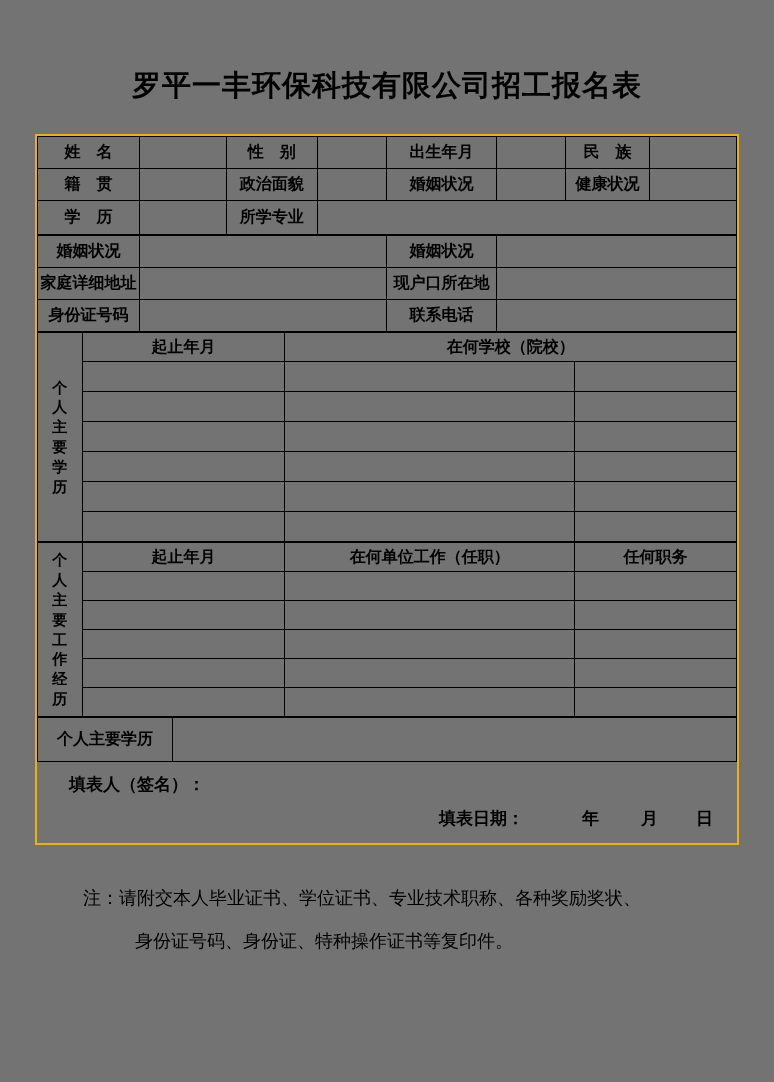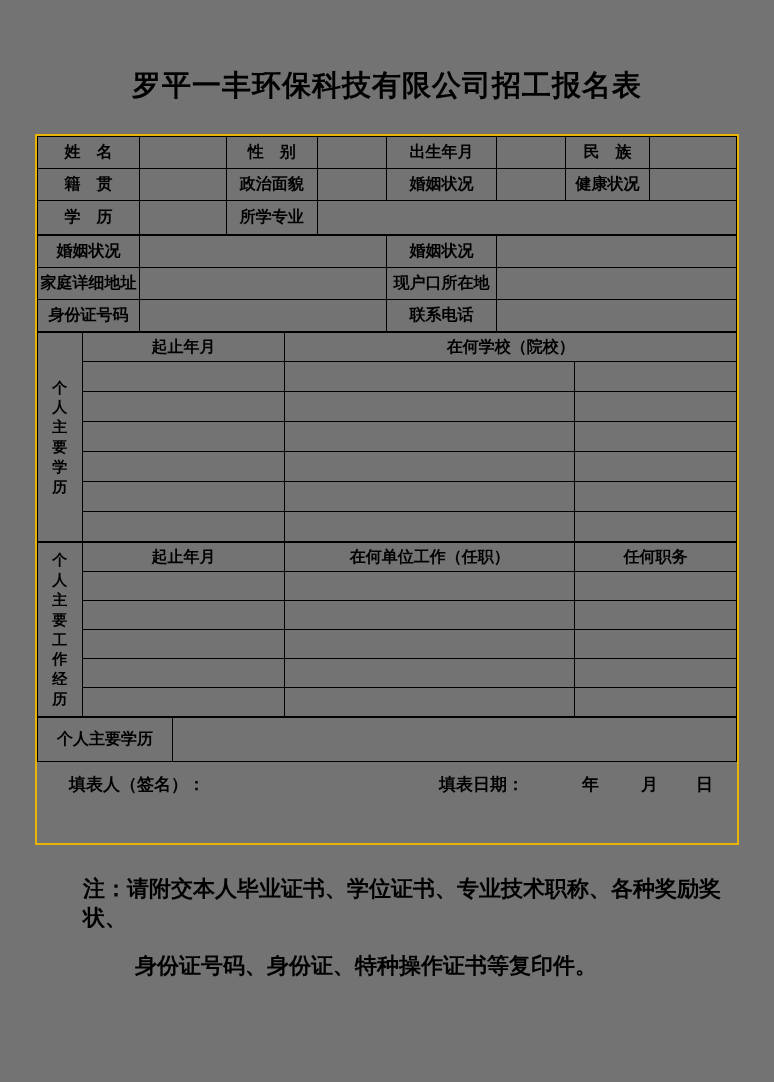--- a/index.html
+++ b/index.html
@@ -56,35 +56,35 @@
     word-break: break-all;
     line-height: 1.32;
     font-size: 15px;
     font-weight: bold;
   }
   .sig {
     height: 81px;
     box-sizing: border-box;
     padding: 11px 0 13px 0;
     display: flex;
-    flex-direction: row;
+    flex-direction: column;
     justify-content: space-between;
     font-size: 17px;
     font-weight: bold;
   }
   .sig-name { padding-left: 32px; text-align: left; }
   .sig-date { text-align: right; padding-right: 24px; margin-left: 30px; }
   .sig-date .gap-y { margin-left: 58px; }
   .sig-date .gap-m { margin-left: 42px; }
   .sig-date .gap-d { margin-left: 38px; }
   .note {
     width: 700px;
-    margin: 30px auto 0 auto;
-    font-size: 22px;
-    font-weight: bold;
+    margin: 42px auto 0 auto;
+    font-size: 18px;
+    font-weight: normal;
     line-height: 1.3;
   }
   .note .l1 { padding-left: 46px; }
   .note .l2 { padding-left: 98px; margin-top: 20px; }
 </style>
 </head>
 <body>
 
 <div class="page">
 

